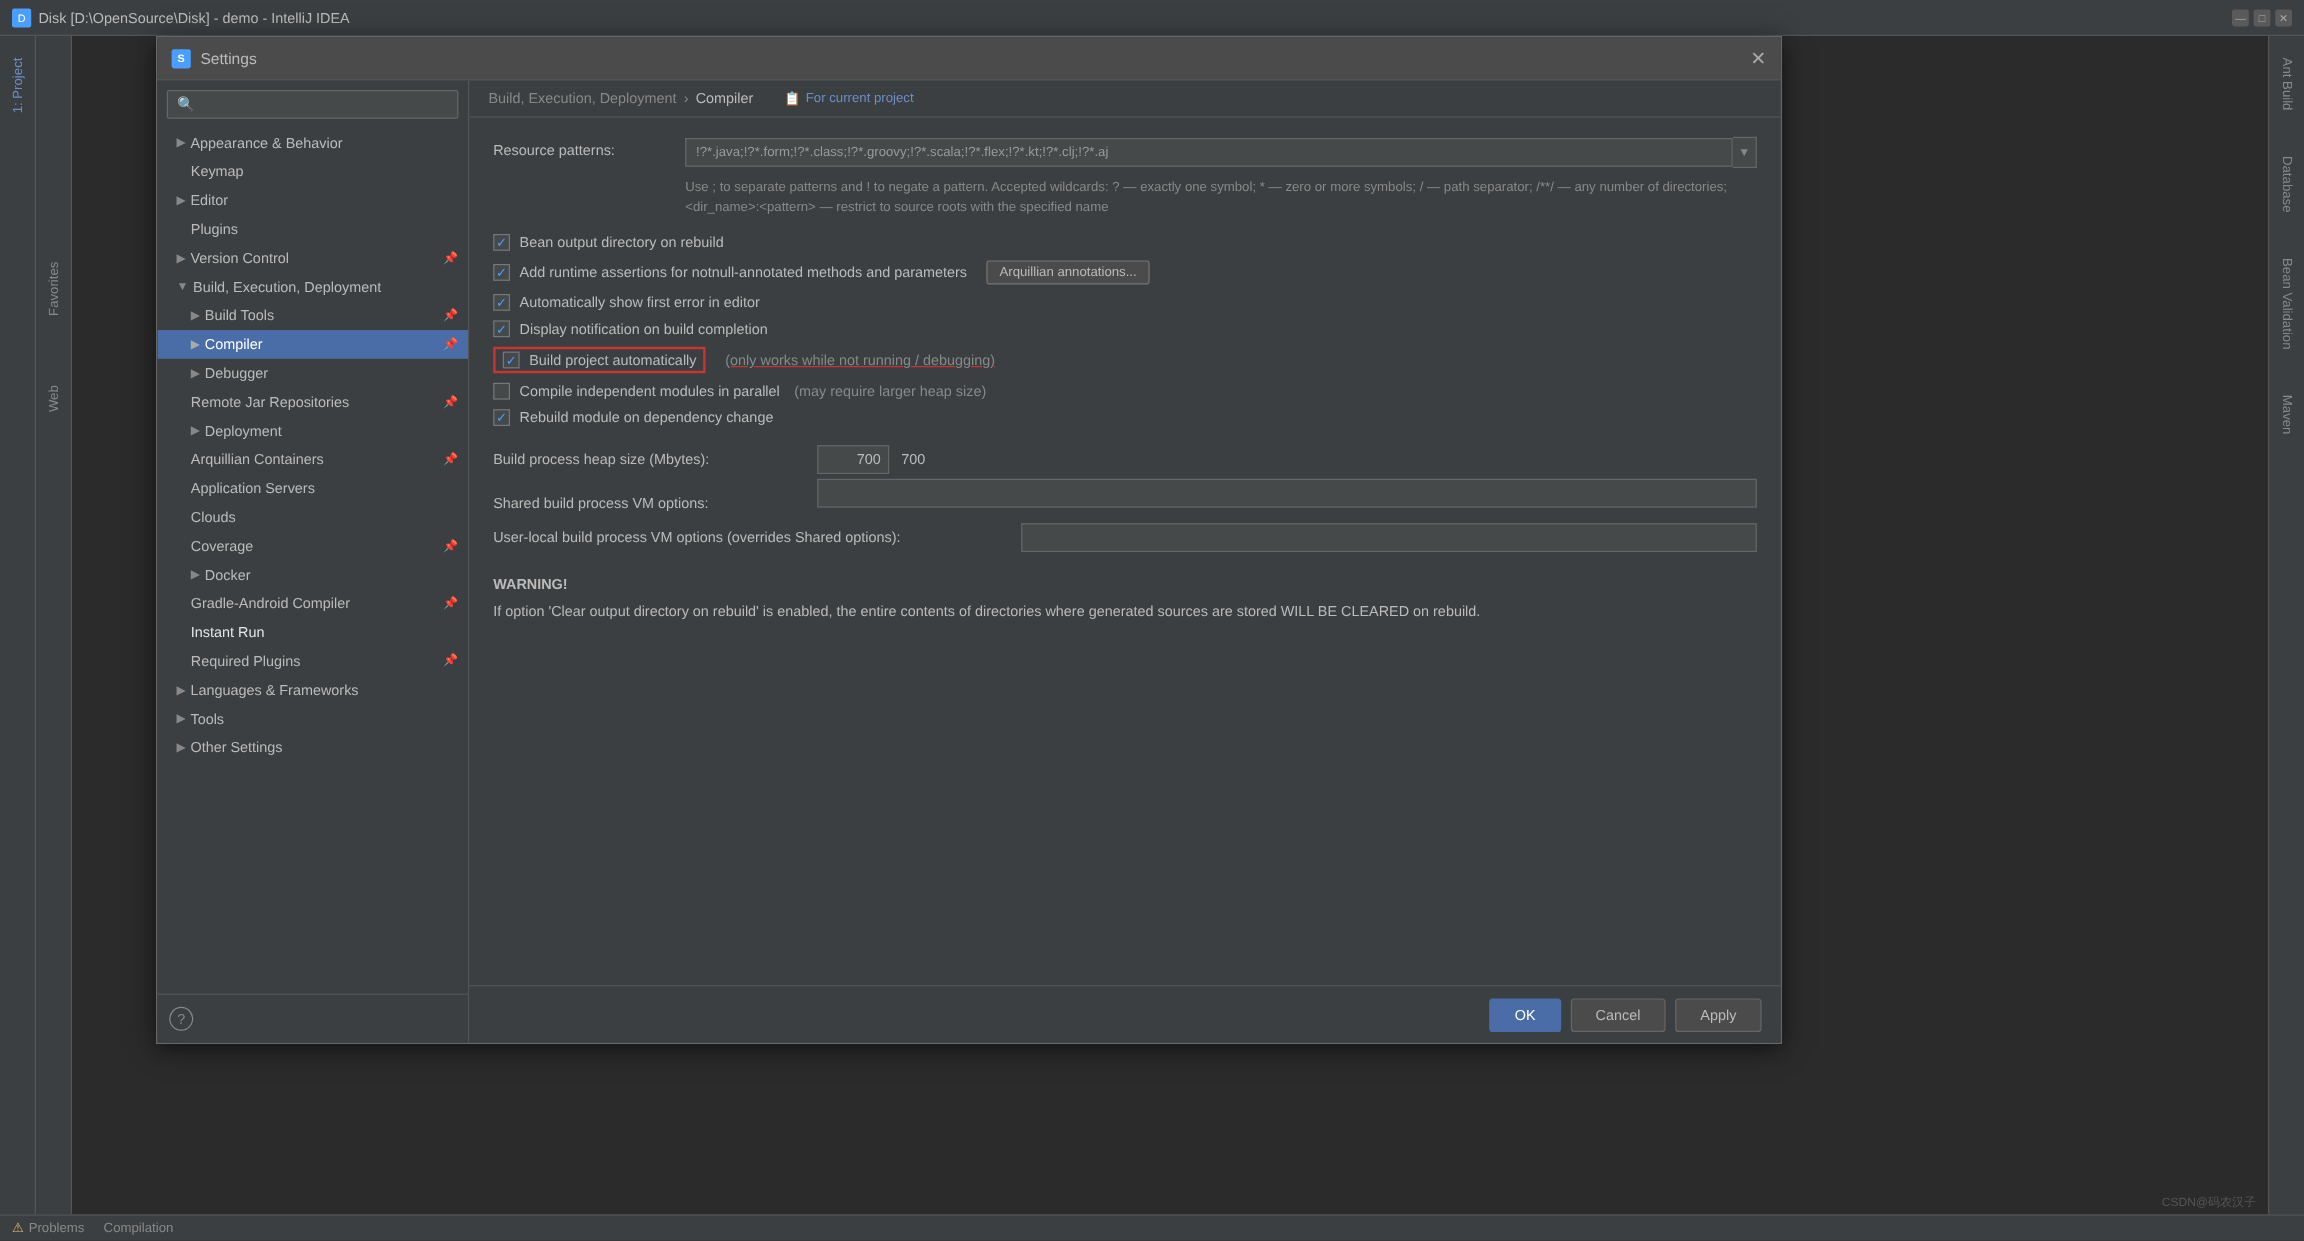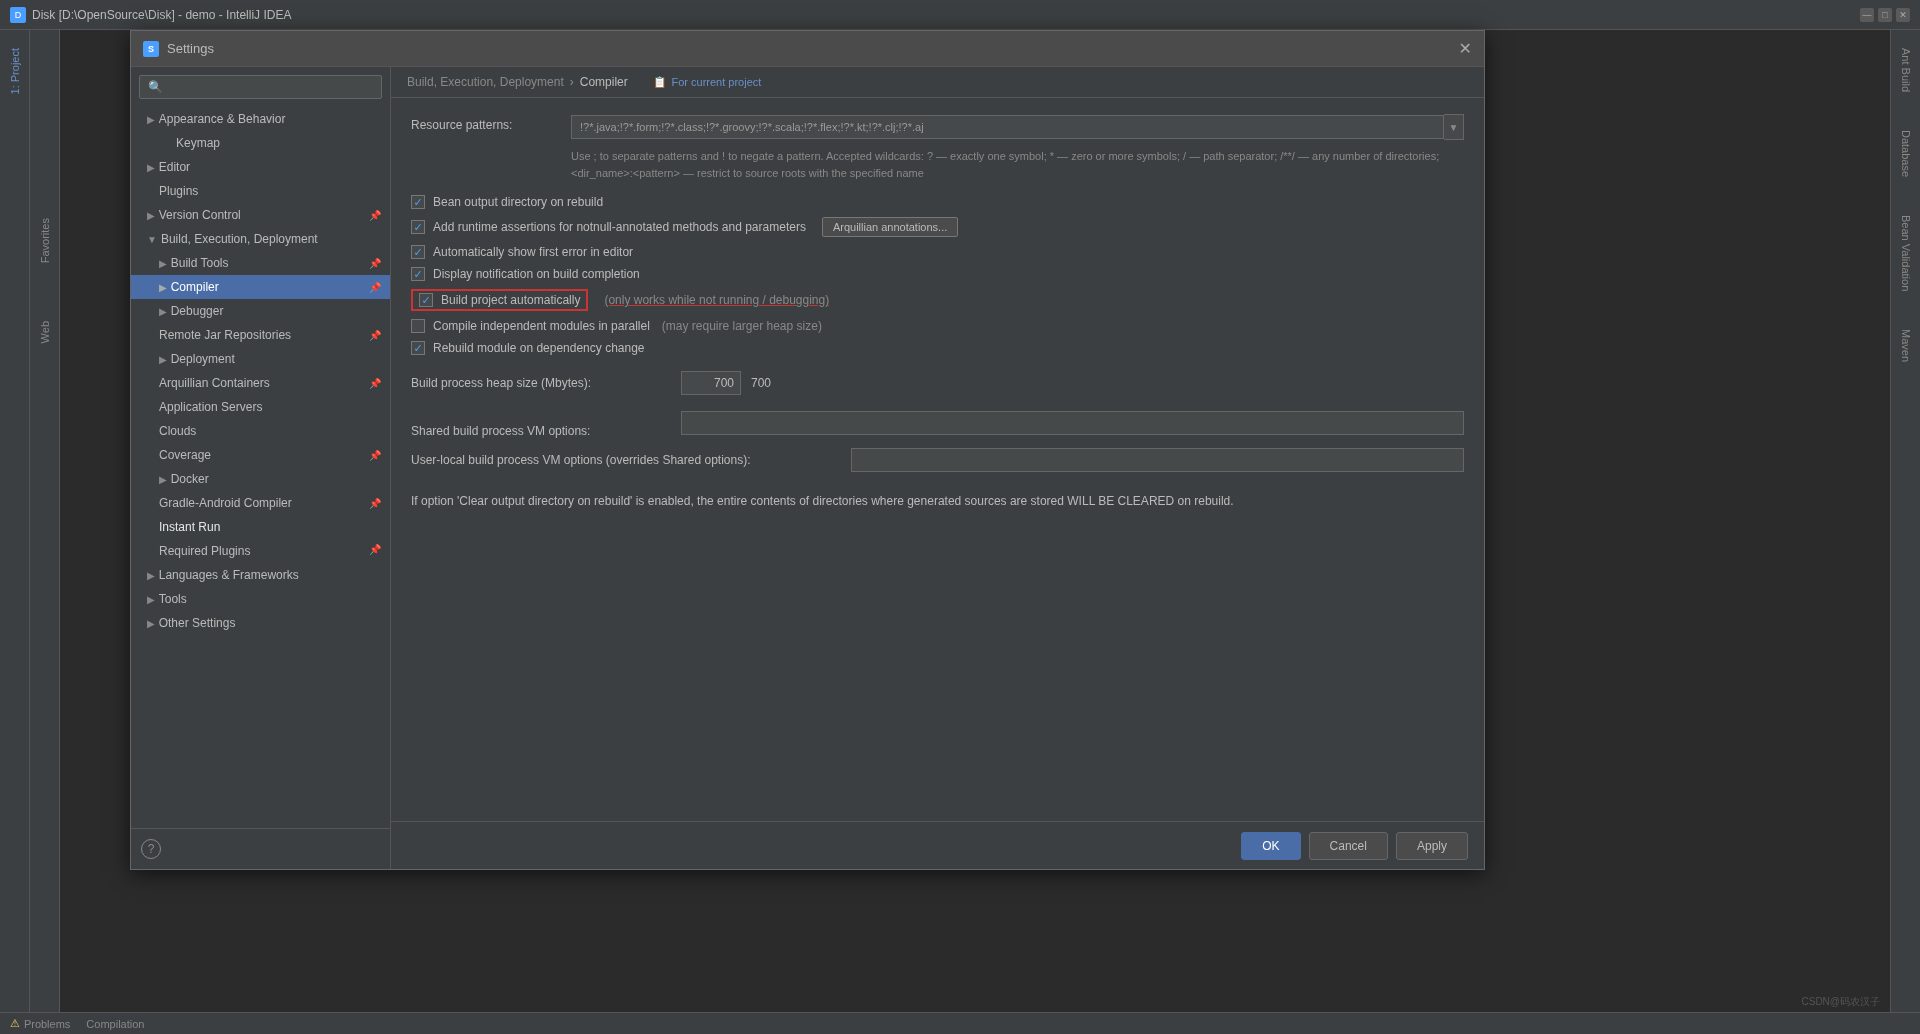--- a/index.html
+++ b/index.html
@@ -72,21 +72,21 @@
       </div>
 
       <div style="overflow-y:auto;flex:1;">
 
         <div style="padding:5px 8px 5px 16px;cursor:pointer;display:flex;align-items:center;">
           <span style="color:#888;font-size:10px;margin-right:4px;">▶</span>
           <span style="font-size:12px;color:#bbbbbb;">Appearance &amp; Behavior</span>
         </div>
 
         <div style="padding:5px 8px 5px 28px;cursor:pointer;display:flex;align-items:center;">
-          <span style="font-size:12px;color:#bbbbbb;margin-left:17px;">Keymap</span>
+          <span style="font-size:12px;color:#bbbbbb;">Keymap</span>
         </div>
 
         <div style="padding:5px 8px 5px 16px;cursor:pointer;display:flex;align-items:center;">
           <span style="color:#888;font-size:10px;margin-right:4px;">▶</span>
           <span style="font-size:12px;color:#bbbbbb;">Editor</span>
         </div>
 
         <div style="padding:5px 8px 5px 28px;cursor:pointer;display:flex;align-items:center;">
           <span style="font-size:12px;color:#bbbbbb;">Plugins</span>
         </div>
@@ -258,37 +258,38 @@
           <span style="color:#888;font-size:12px;margin-left:4px;">(may require larger heap size)</span>
         </div>
 
         <div style="display:flex;align-items:center;margin-bottom:16px;gap:8px;">
           <div style="width:14px;height:14px;background:#45494a;border:1px solid #777;display:flex;align-items:center;justify-content:center;cursor:pointer;flex-shrink:0;">
             <span style="color:#4a9eff;font-size:11px;">✓</span>
           </div>
           <span style="font-size:12px;color:#bbbbbb;">Rebuild module on dependency change</span>
         </div>
 
-        <div style="display:flex;align-items:center;margin-bottom:12px;gap:10px;">
+        <div style="display:flex;align-items:center;margin-bottom:0;gap:10px;">
           <span style="font-size:12px;color:#bbbbbb;min-width:260px;">Build process heap size (Mbytes):</span>
           <input type="text" style="width: 60px; background: rgb(69, 73, 74); border: 1px solid rgb(102, 102, 102); color: rgb(187, 187, 187); padding: 4px 6px; font-size: 12px; text-align: right; outline: none;" value="700">
           <span style="font-size:12px;color:#bbbbbb;">700</span>
         </div>
 
         <div style="display:flex;align-items:center;margin-bottom:10px;gap:10px;">
           <span style="font-size:12px;color:#bbbbbb;min-width:260px;margin-top:17px;">Shared build process VM options:</span>
           <div style="flex:1;height:24px;background:#45494a;border:1px solid #666;"></div>
         </div>
 
         <div style="display:flex;align-items:center;margin-bottom:20px;gap:10px;">
           <span style="font-size:12px;color:#bbbbbb;min-width:430px;">User-local build process VM options (overrides Shared options):</span>
           <div style="flex:1;height:24px;background:#45494a;border:1px solid #666;"></div>
         </div>
 
         <div style="margin-top:20px;">
+          <div style="color:#bbbbbb;font-weight:bold;font-size:12px;margin-bottom:6px;">WARNING!</div>
           <div style="color:#bbbbbb;font-size:12px;line-height:1.6;">
             <span>If option 'Clear output directory on rebuild' is enabled, the entire contents of directories where generated sources are stored WILL BE CLEARED on rebuild.</span>
           </div>
         </div>
 
       </div>
 
       <div style="height:48px;border-top:1px solid #555;display:flex;align-items:center;justify-content:flex-end;padding:0 16px;gap:8px;background:#3c3f41;flex-shrink:0;">
         <button style="padding:6px 20px;font-size:12px;cursor:pointer;border-radius:3px;background:#4a6da7;color:white;border:1px solid #4a6da7;">OK</button>
         <button style="padding:6px 20px;font-size:12px;cursor:pointer;border-radius:3px;background:#4b4b4b;color:#bbbbbb;border:1px solid #666;">Cancel</button>

